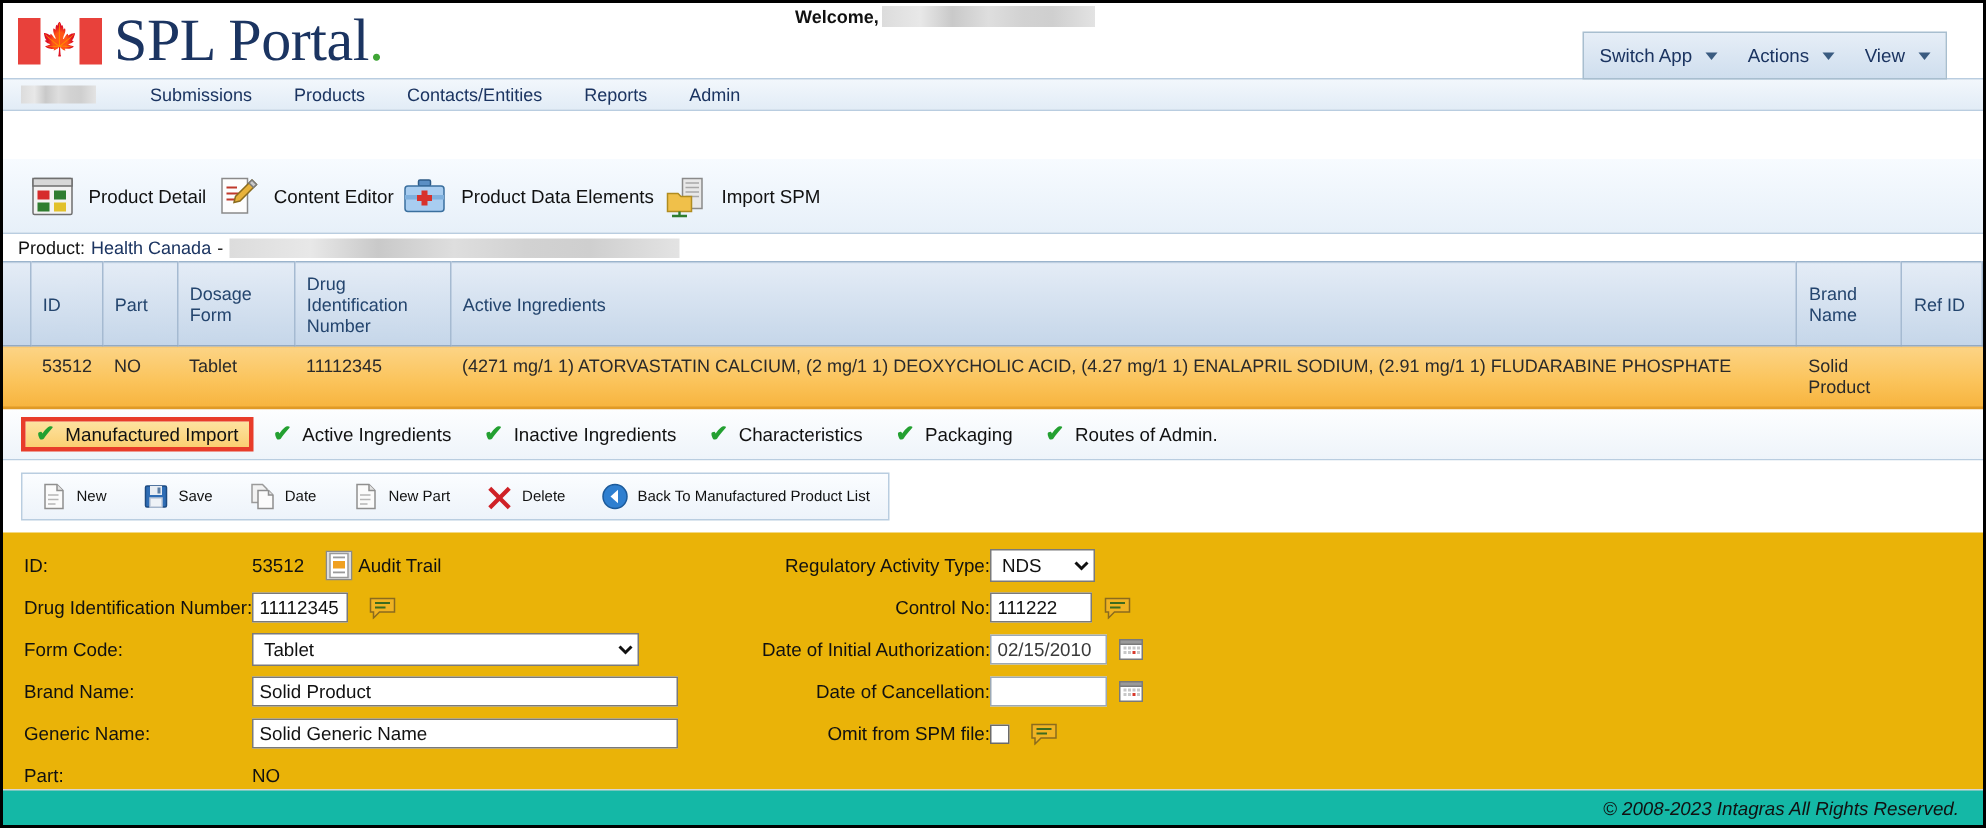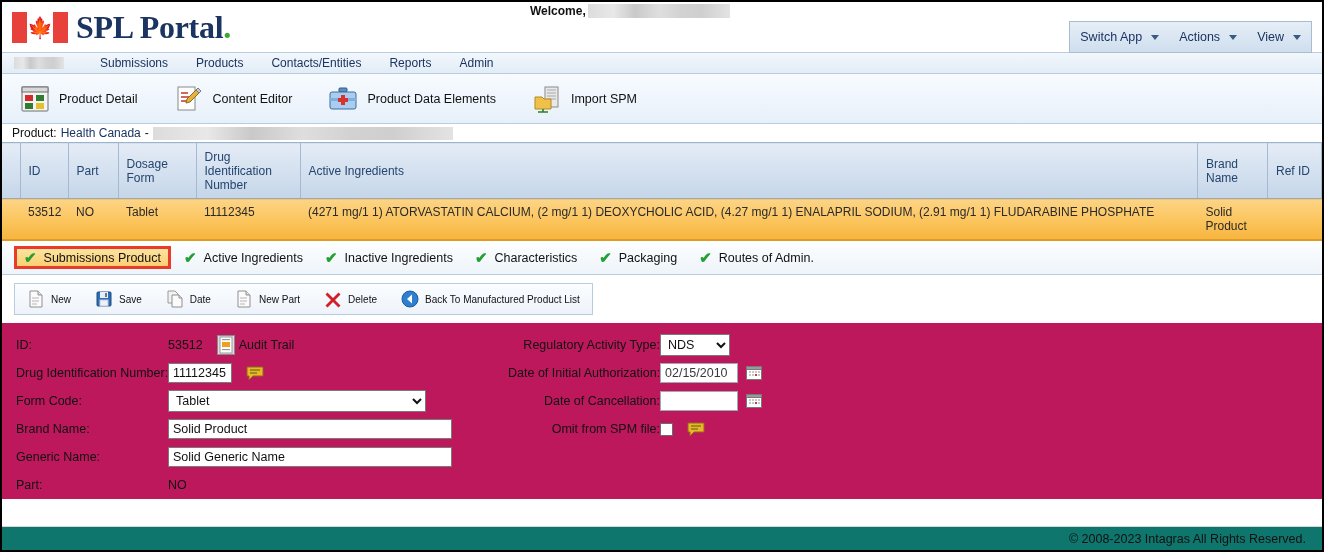--- a/index.html
+++ b/index.html
@@ -42,22 +42,22 @@
   .flag .bar { position: absolute; top: 0; bottom: 0; width: 15px; background: #e8413b; }
   .flag .bar.left { left: 0; }
   .flag .bar.right { right: 0; }
   .flag .leaf {
     position: absolute; left: 50%; top: 50%;
     transform: translate(-50%,-50%);
     font-size: 21px; color: #e8413b; line-height: 1;
   }
   .brand-title {
     font-family: "Liberation Serif", serif;
-    font-size: 32px;
-    font-weight: bold;
+    font-size: 40px;
+    font-weight: normal;
     color: #1b3461;
     letter-spacing: -0.3px;
     line-height: 1;
     white-space: nowrap;
   }
   .brand-title .dot { color: #3fa535; }
 
   .welcome {
     position: absolute;
     top: 2px; left: 528px;
@@ -66,21 +66,21 @@
   }
   .redact {
     display: inline-block;
     height: 14px;
     background: linear-gradient(90deg,#dcdcdc 0%,#e8e8e8 18%,#c9c9c9 33%,#dedede 50%,#d2d2d2 66%,#cfcfcf 80%,#e3e3e3 100%);
   }
   .redact.w-welcome { width: 142px; }
 
   .appbar {
     position: absolute;
-    right: 10px; top: 19px;
+    right: 24px; top: 19px;
     display: flex; align-items: stretch;
     height: 32px;
     border: 1px solid #a8becf;
     background: linear-gradient(180deg,#e6eef7 0%,#cfdeee 100%);
   }
   .appbar-item {
     display: flex; align-items: center; gap: 9px;
     padding: 0 10px;
     font-size: 12.5px;
     color: #1b3461;
@@ -112,21 +112,22 @@
     white-space: nowrap;
   }
 
   
   .icon-toolbar {
     height: 50px;
     background: linear-gradient(180deg,#f7fbff 0%,#e7f0f9 100%);
     border-bottom: 1px solid #b9cde0;
     display: flex; 
     padding-left: 18px;
-    gap: 36px;
+    gap: 6px;
+    margin-top: 32px;
   }
   .icon-btn {
     display: flex; align-items: center; gap: 9px;
     cursor: default;
     font-size: 12.5px;
     color: #111;
   }
   .ic { width: 30px; height: 30px; flex: none; display: block; }
 
   
@@ -221,21 +222,21 @@
     color: #111;
     cursor: default;
     white-space: nowrap;
   }
   .act .ic-s { width: 18px; height: 18px; flex: none; }
 
   
   .form-area {
     position: relative;
     padding: 8px 0 0 14px;
-    background: #be185d;
+    background: #eab308;
   }
   .form-cols { display: flex; }
   .col-left { width: 492px; flex: none; }
   .col-right { width: 420px; flex: none; }
   .frow {
     display: flex; align-items: center;
     height: 28px;
     gap: 0;
   }
   .flabel {
@@ -286,25 +287,26 @@
   .bubble { width: 18px; height: 15px; flex: none; }
   .cal { width: 16px; height: 16px; flex: none; }
   .audit { width: 18px; height: 20px; flex: none; }
 
   
   .footer {
     position: absolute;
     left: 0; right: 0; bottom: 0;
     height: 24px;
     border-top: 1px solid #d6d6d6;
-    background: #0f766e;
+    background: #14b8a6;
     display: flex; align-items: center; justify-content: flex-end;
     padding-right: 16px;
     font-size: 12.5px;
     color: #111;
+    font-style: italic;
   }
 </style>
 </head>
 <body>
 
 <div class="app-window">
 
   <div class="header-strip">
     <div class="brand">
       <div class="flag">
@@ -420,21 +422,21 @@
         <td>(4271 mg/1 1) ATORVASTATIN CALCIUM, (2 mg/1 1) DEOXYCHOLIC ACID, (4.27 mg/1 1) ENALAPRIL SODIUM, (2.91 mg/1 1) FLUDARABINE PHOSPHATE</td>
         <td>Solid Product</td>
         <td></td>
       </tr>
     </tbody>
   </table>
 
   <div class="section-tabs">
     <div class="sec-tab active">
       <span class="check">✔</span>
-      <span>Submissions Product</span>
+      <span>Manufactured Import</span>
     </div>
     <div class="sec-tab">
       <span class="check">✔</span>
       <span>Active Ingredients</span>
     </div>
     <div class="sec-tab">
       <span class="check">✔</span>
       <span>Inactive Ingredients</span>
     </div>
     <div class="sec-tab">
@@ -563,20 +565,29 @@
 
       <div class="col-right">
 
         <div class="frow">
           <span class="flabel">Regulatory Activity Type:</span>
           <select class="sel reg-type">
             <option>NDS</option>
           </select>
         </div>
 
+        <div class="frow">
+          <span class="flabel">Control No:</span>
+          <input class="tinput control" type="text" value="111222" style="">
+          <span class="gap8"></span>
+          <svg class="bubble" viewBox="0 0 18 15">
+            <path d="M1 1h16v9H7l-4 4v-4H1z" fill="#f0b323" stroke="#8a6b1e"></path>
+            <path d="M4 4h10M4 7h7" stroke="#3d6b1f" stroke-width="1.2"></path>
+          </svg>
+        </div>
 
         <div class="frow">
           <span class="flabel">Date of Initial Authorization:</span>
           <input class="tinput date" type="text" value="02/15/2010" style="">
           <span class="gap8"></span>
           <svg class="cal" viewBox="0 0 16 16">
             <rect x="0.5" y="1.5" width="15" height="13" fill="#ffffff" stroke="#7a7a7a"></rect>
             <rect x="0.5" y="1.5" width="15" height="3" fill="#9a9a9a" stroke="#7a7a7a"></rect>
             <path d="M3 6h2v2H3zM6 6h2v2H6zM9 6h2v2H9zM12 6h2v2h-2zM3 9h2v2H3zM6 9h2v2H6zM12 9h2v2h-2z" fill="#c8c8c8"></path>
             <rect x="9" y="9" width="2" height="2" fill="#d83a2c"></rect>

